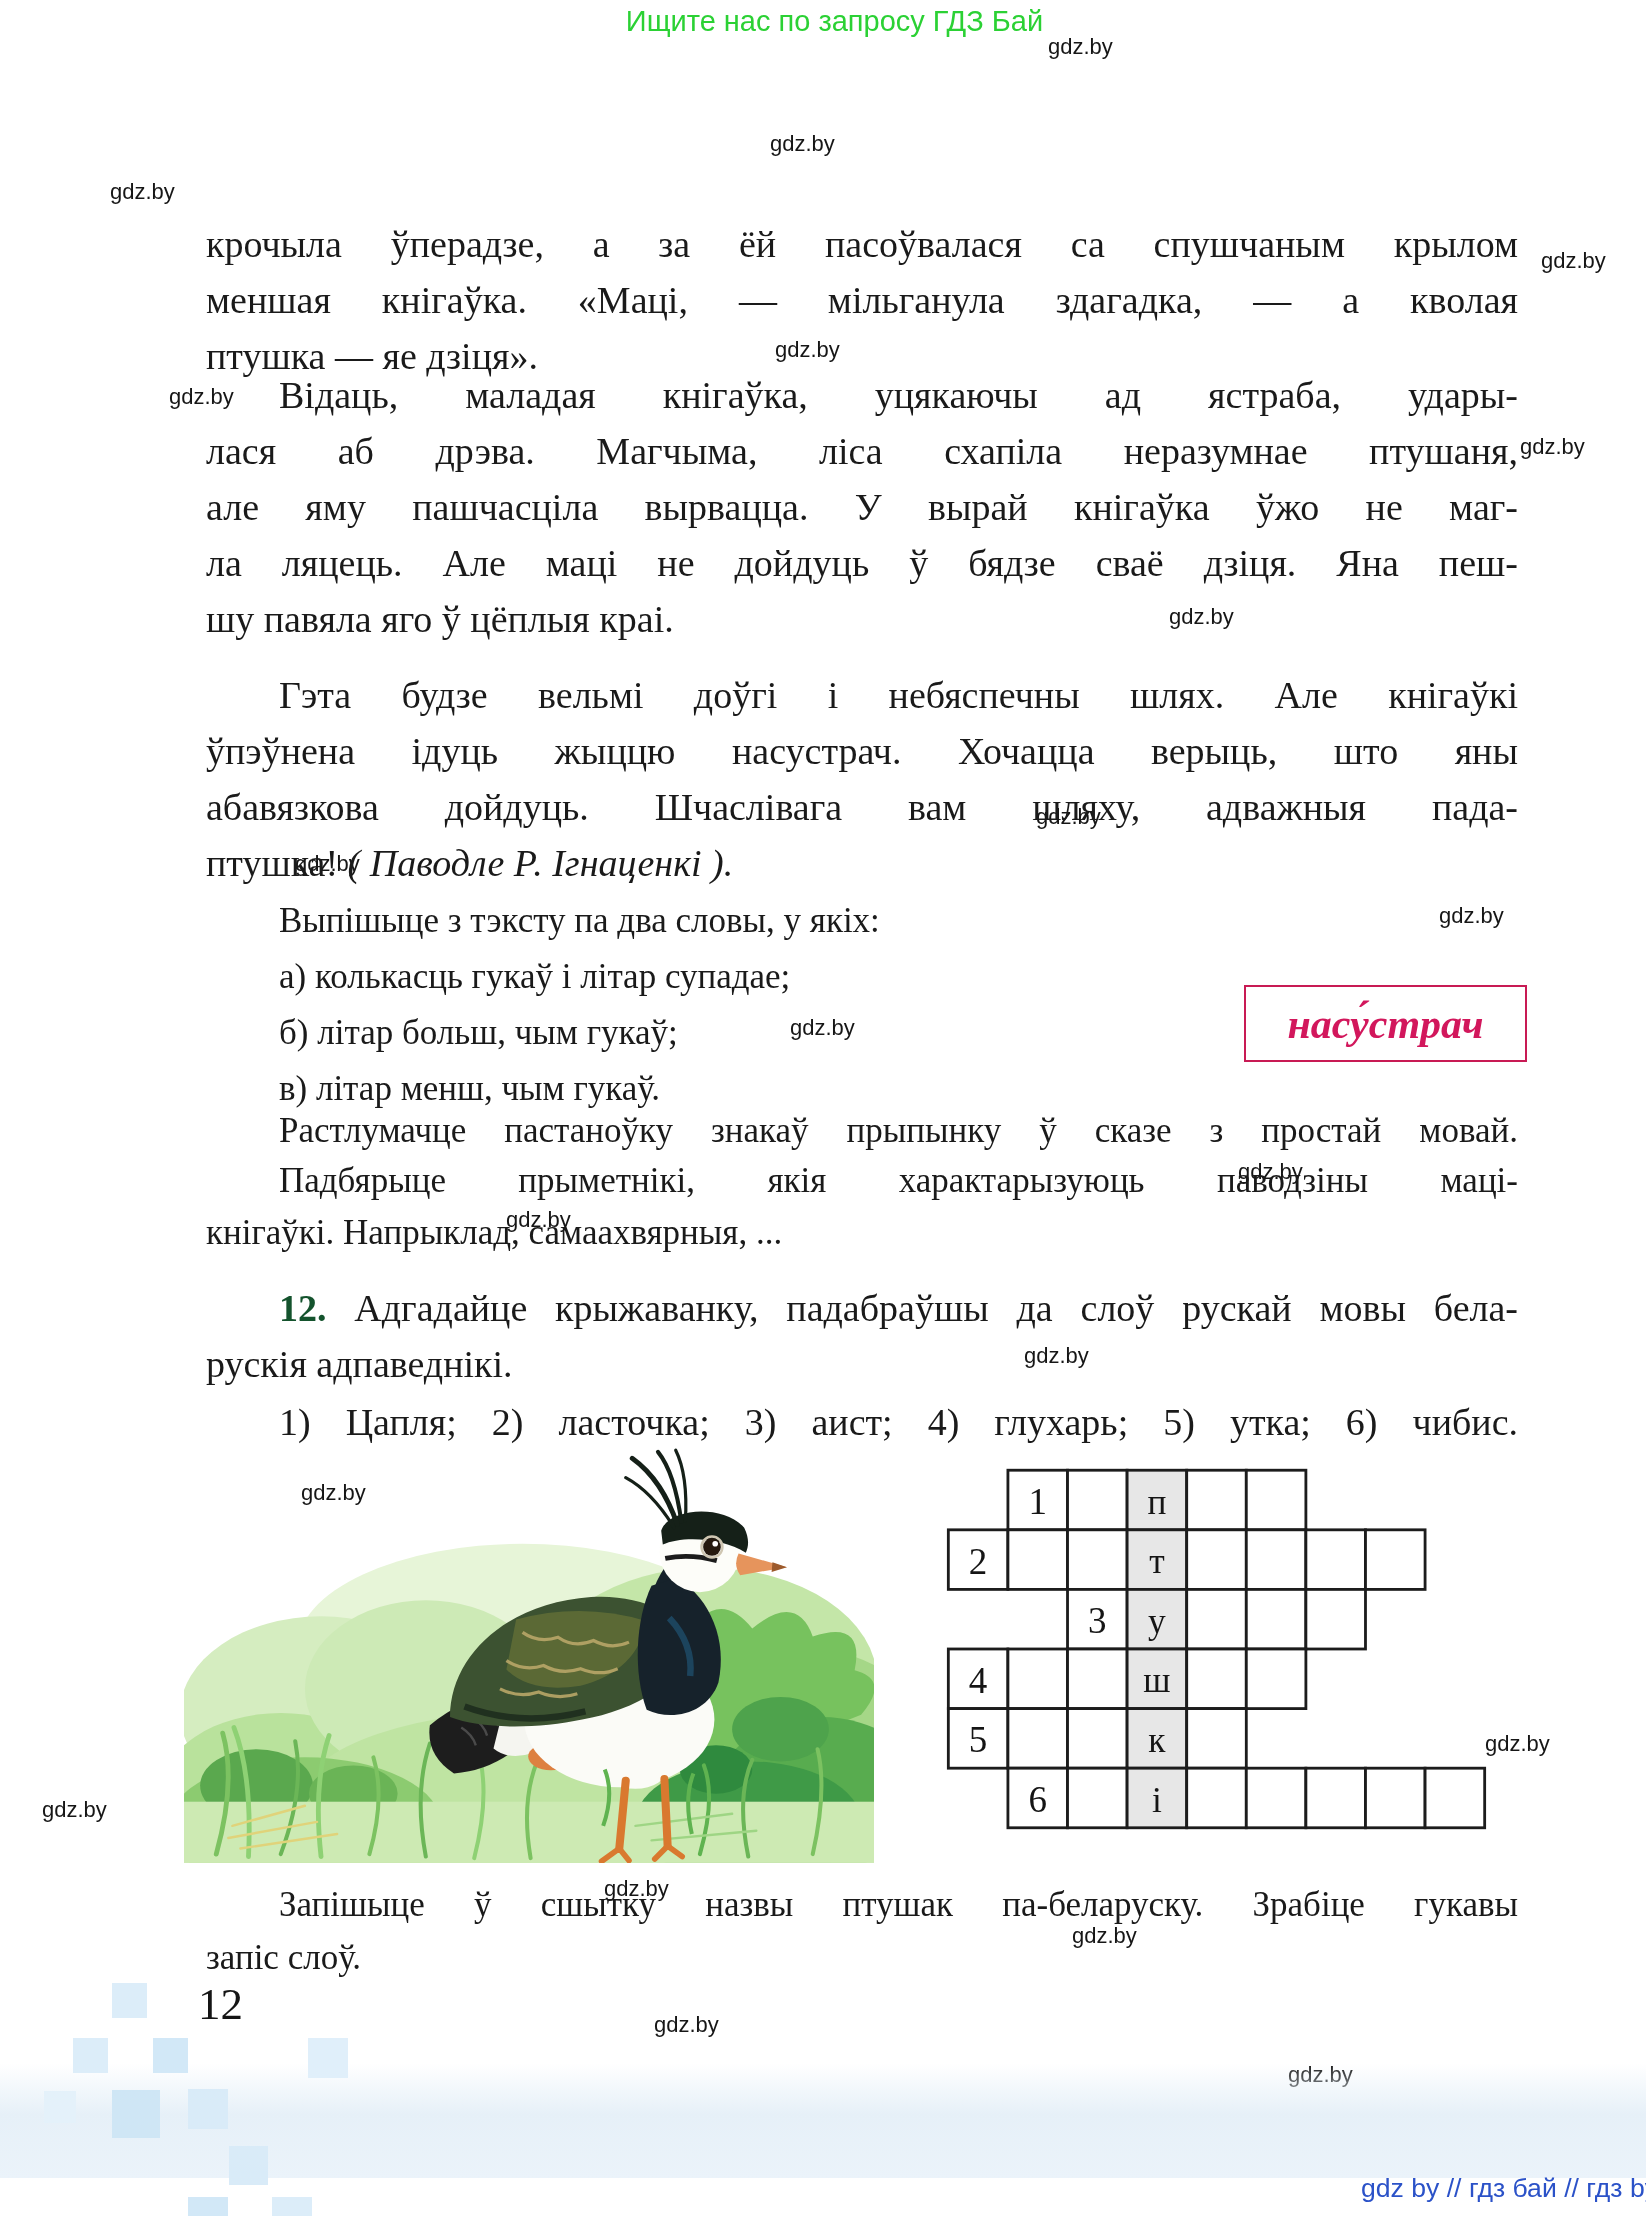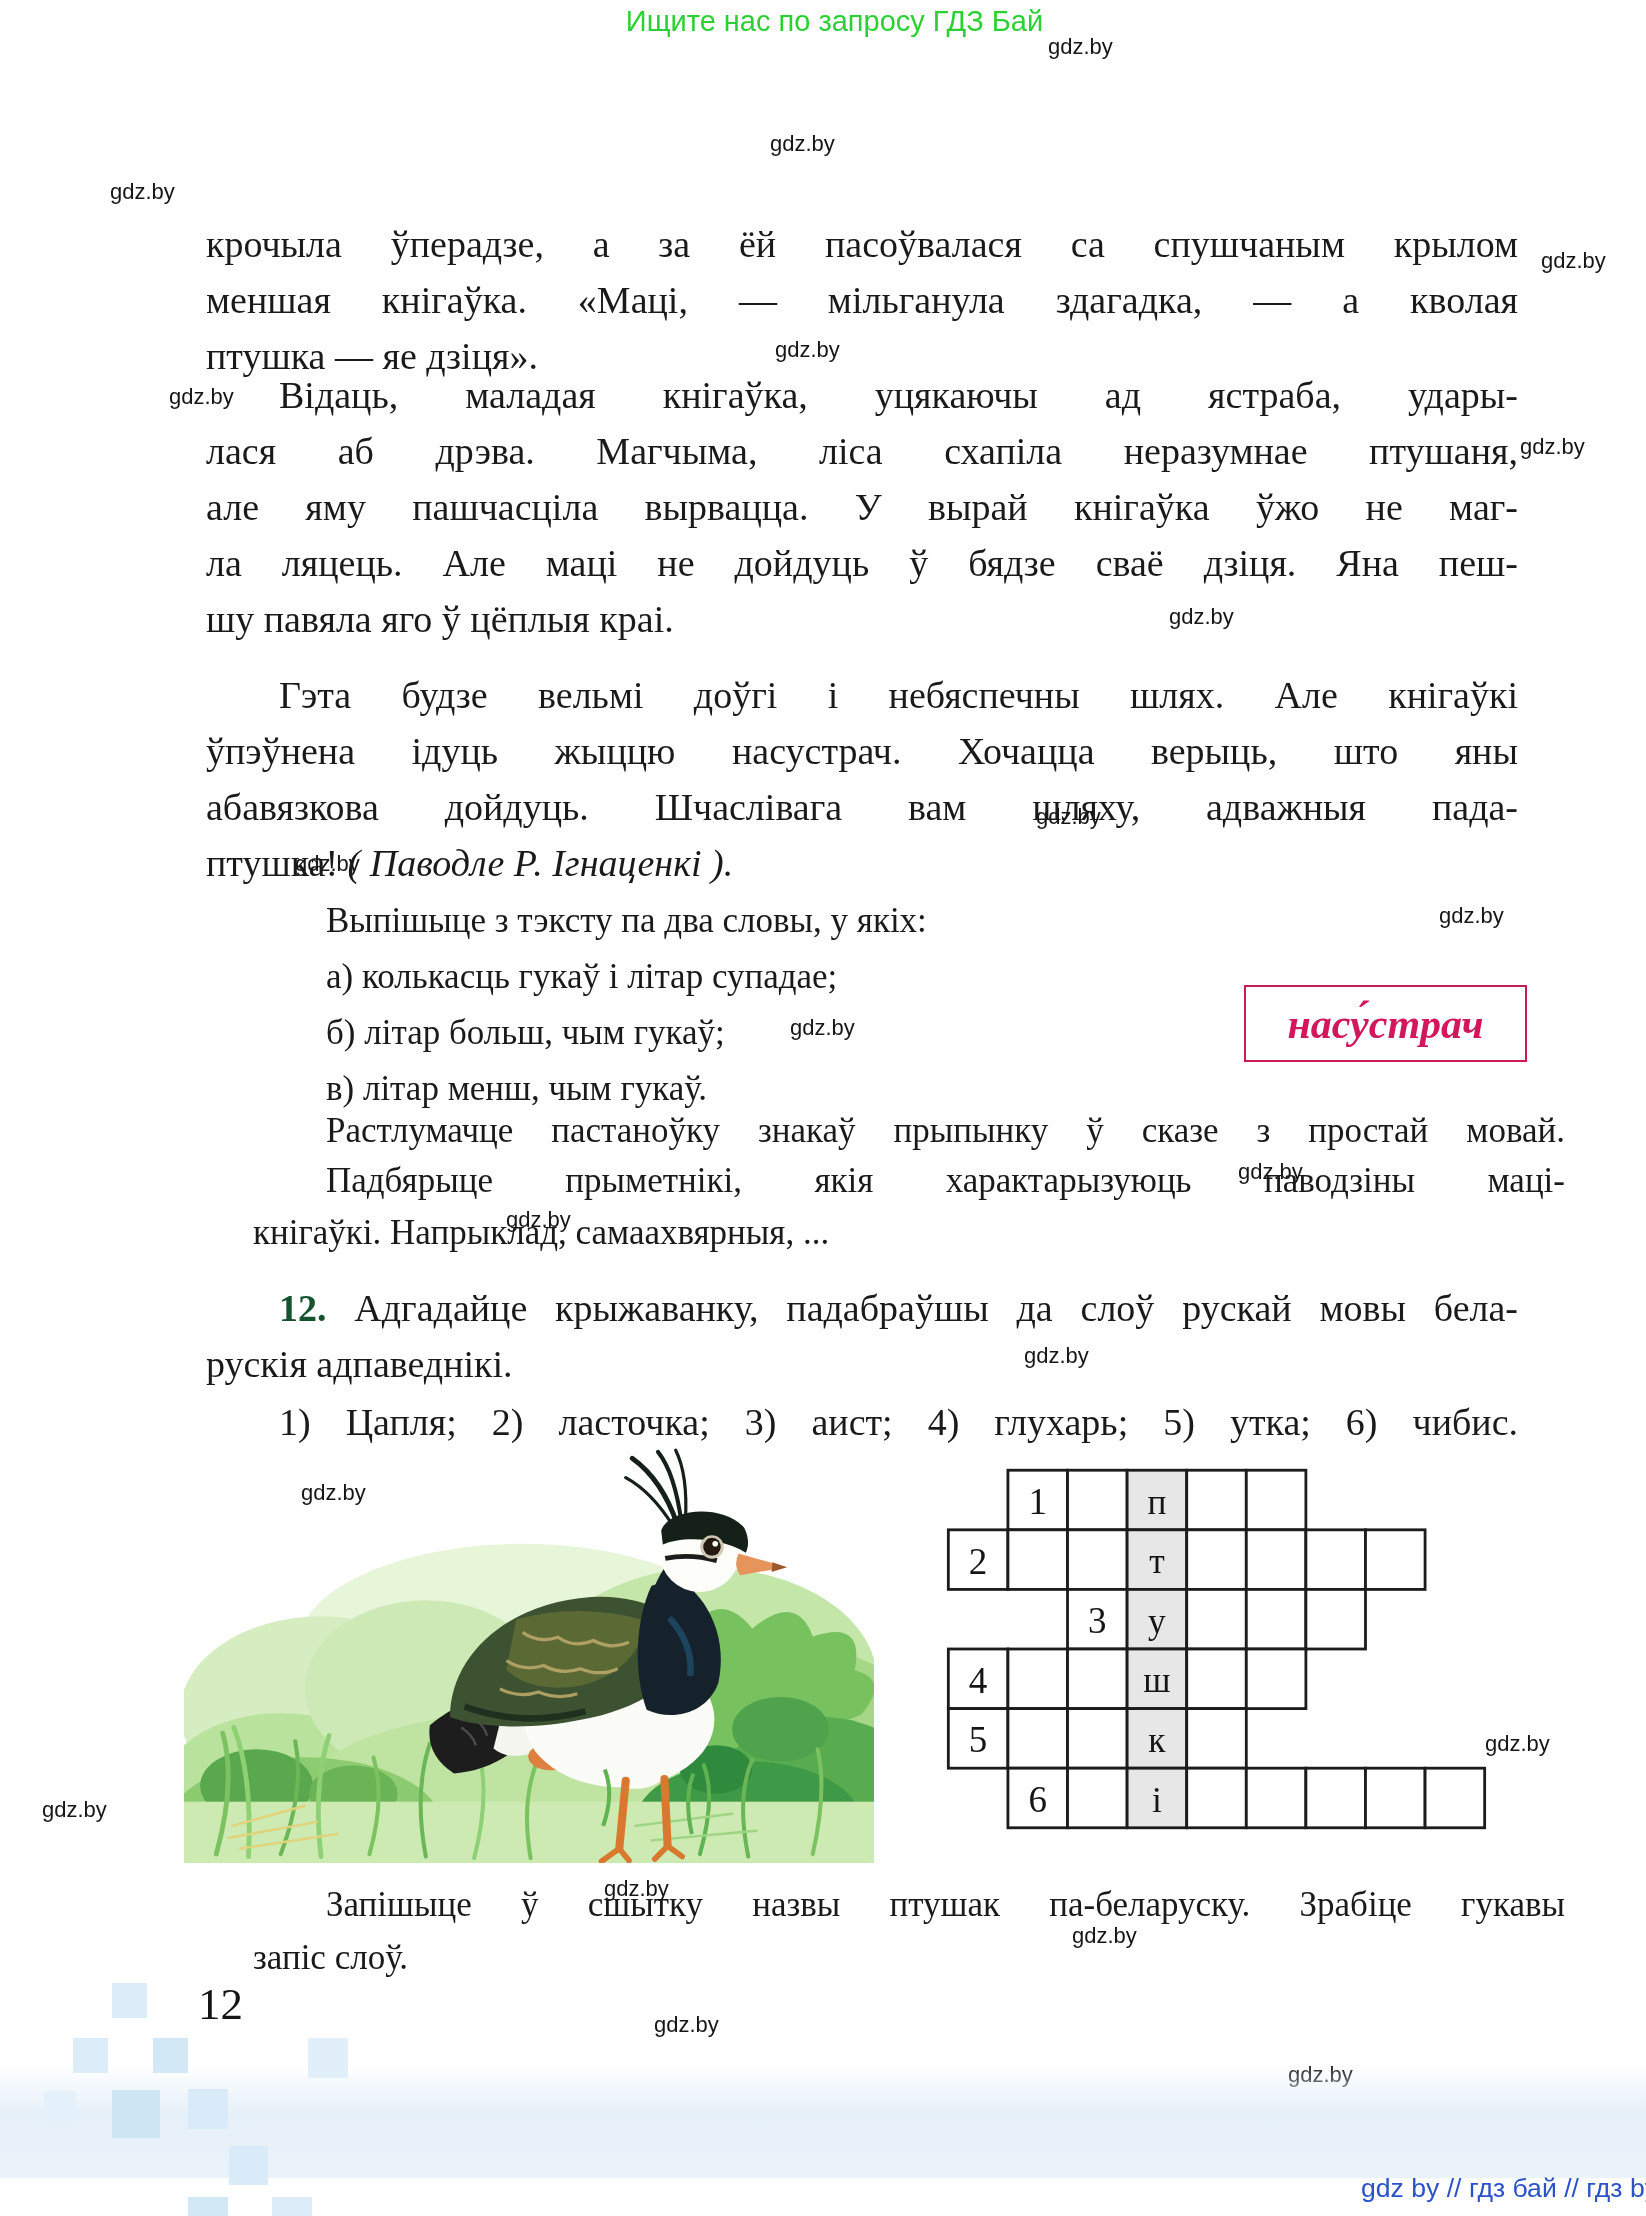--- a/index.html
+++ b/index.html
@@ -3,21 +3,21 @@
 <meta charset="utf-8">
 <style>
   html,body{margin:0;padding:0;background:#888;}
   .page{position:relative;width:1647px;height:2216px;background:#ffffff;overflow:hidden;
         font-family:"Liberation Serif",serif;color:#1a1a1a;}
   .promo{position:absolute;top:4.8px;left:0;width:100%;text-align:center;
          font-family:"Liberation Sans",sans-serif;font-size:29px;color:#2bd134;padding-left:11px;}
   .wm{position:absolute;font-family:"Liberation Sans",sans-serif;font-size:22px;color:#161616;
       white-space:nowrap;}
   .block{position:absolute;left:206px;width:1312px;font-size:38px;line-height:56px;}
-  .block.small{font-size:35px;margin-left:47px;}
+  .block.small{font-size:35px;}
   .tl{min-height:1em;}
   .tl.j{text-align:justify;text-align-last:justify;}
   .tl.ind{padding-left:73px;}
   .it{font-style:italic;}
   .exnum{color:#14532d;font-weight:bold;}
   .vocab{position:absolute;left:1244px;top:949px;width:279px;height:73px;border:2.4px solid #c81a54;
          display:flex;align-items:center;justify-content:center;background:#fff;margin-top:36px;}
   .vocab span{font-family:"Liberation Serif",serif;font-style:italic;font-weight:bold;
               font-size:42px;color:#d2175c;}
   .bird{position:absolute;left:184px;top:1447px;width:690px;height:416px;}

